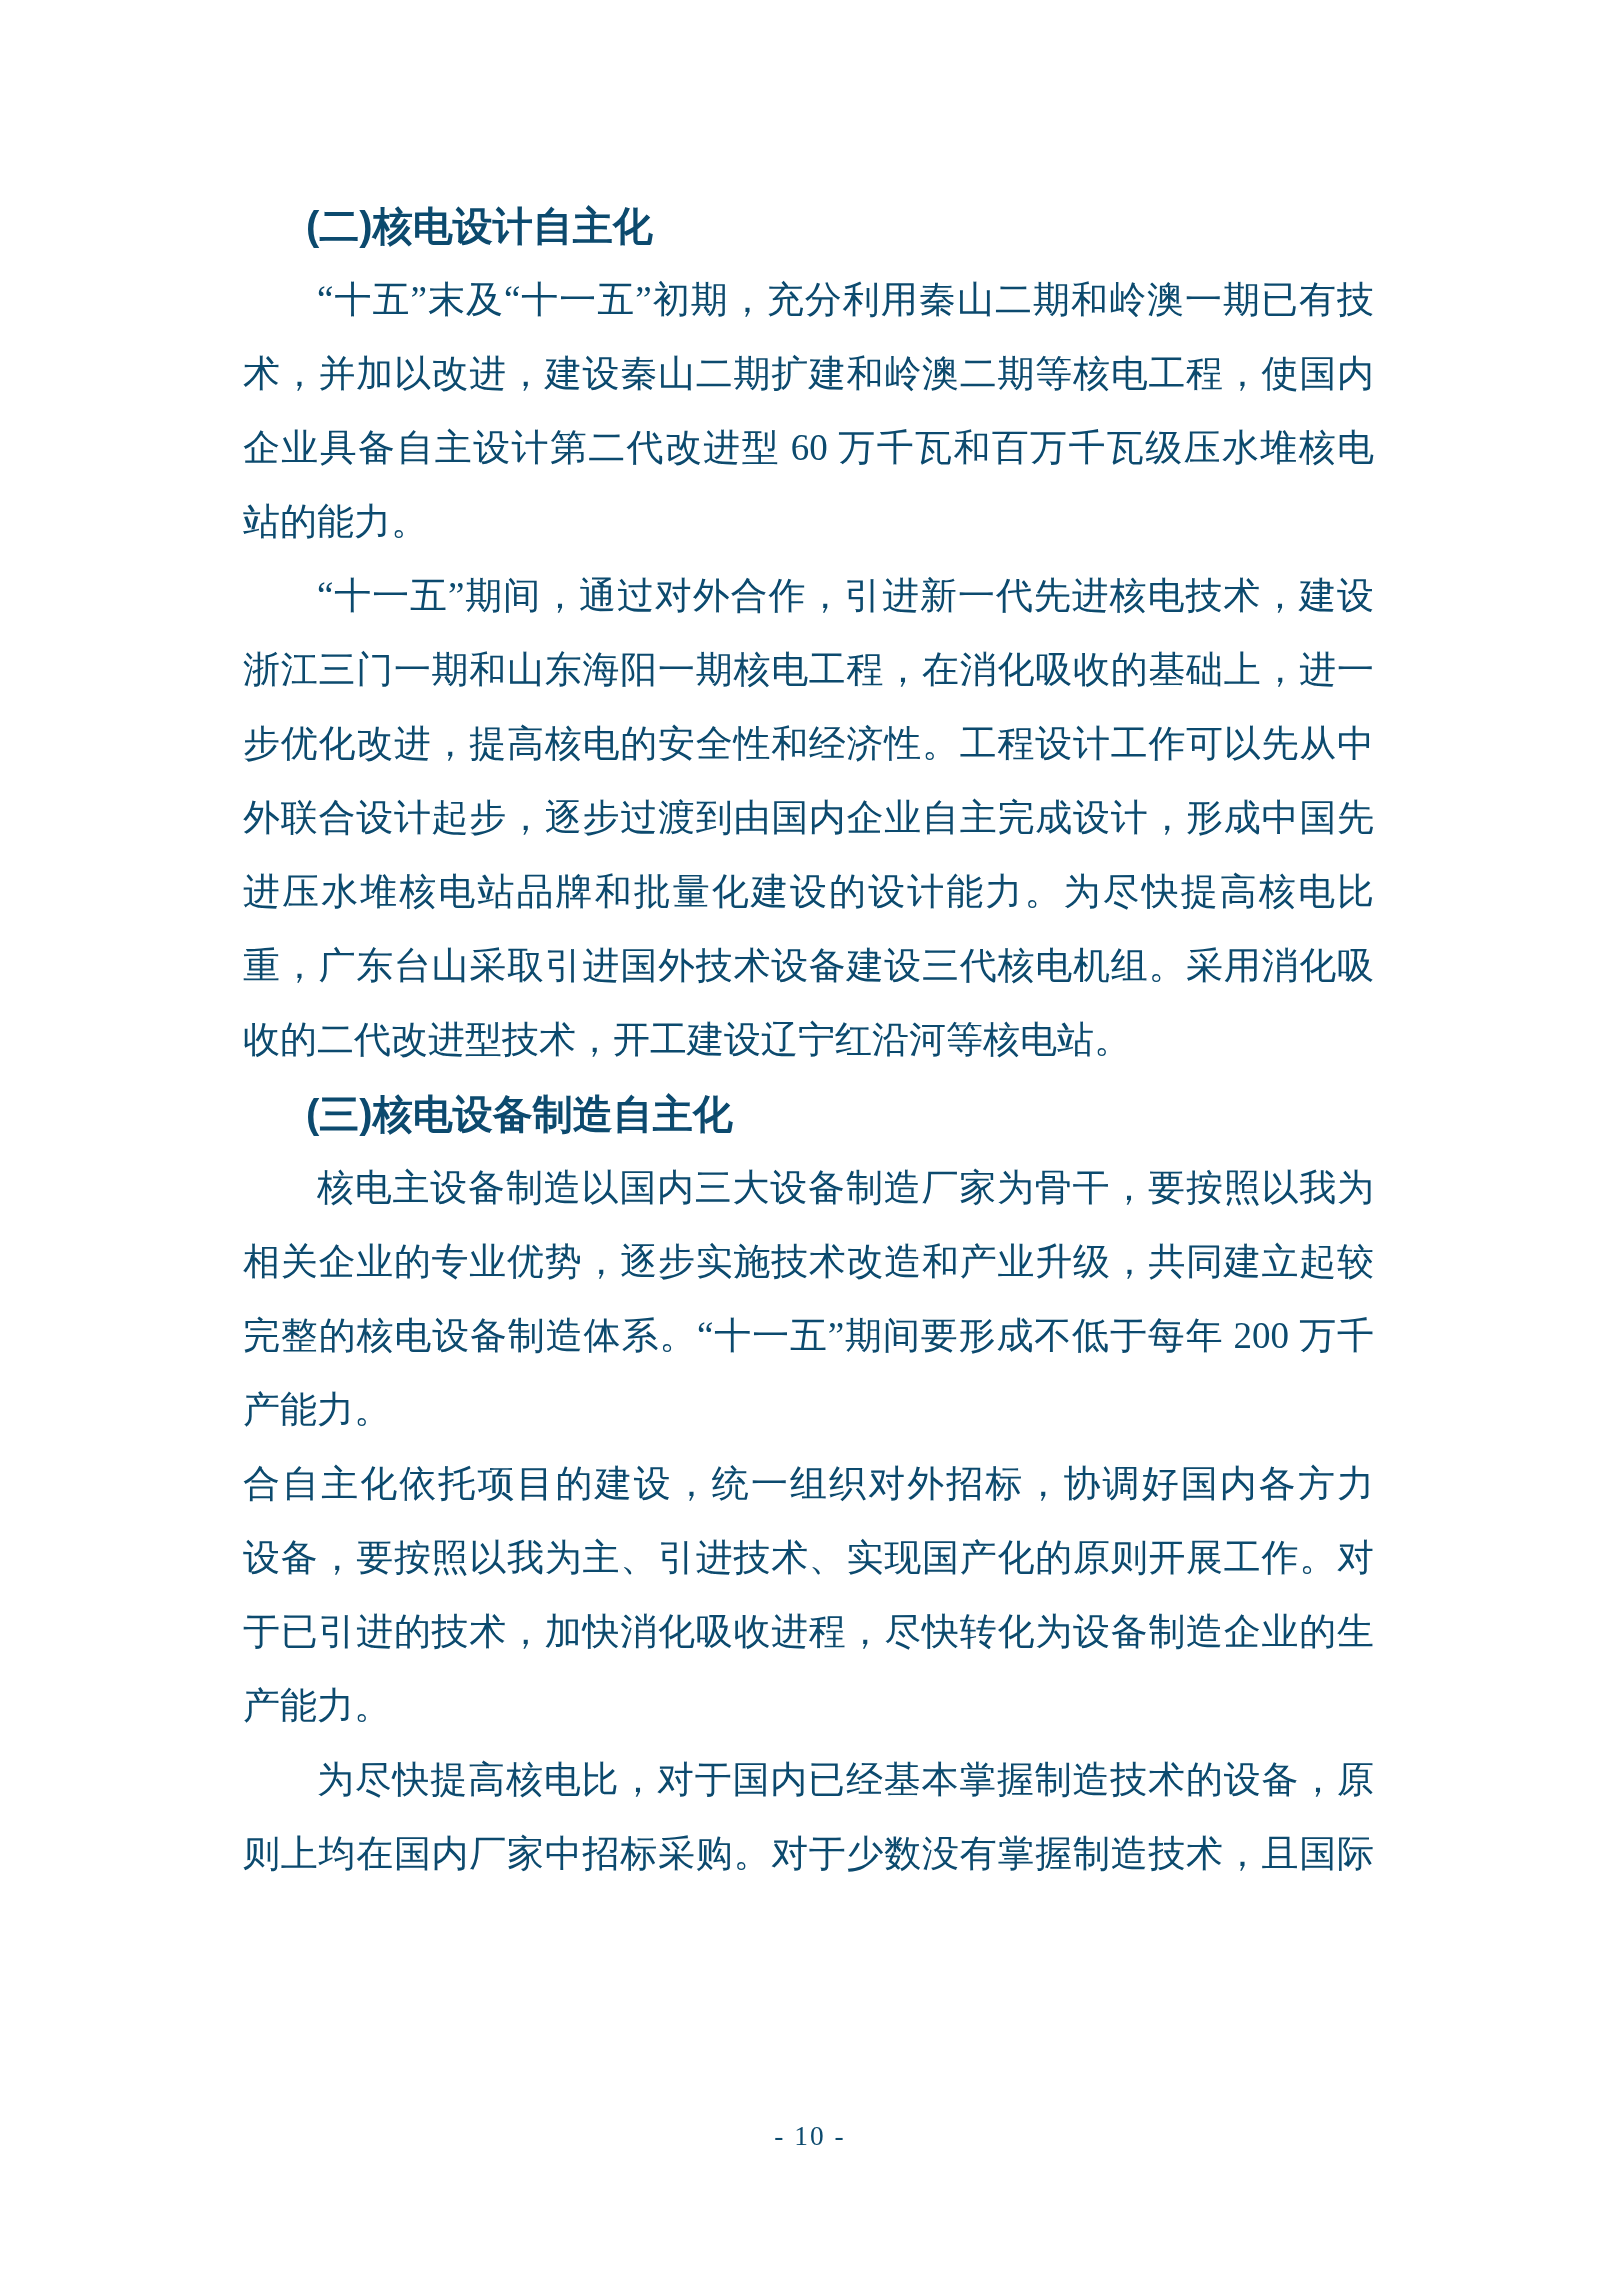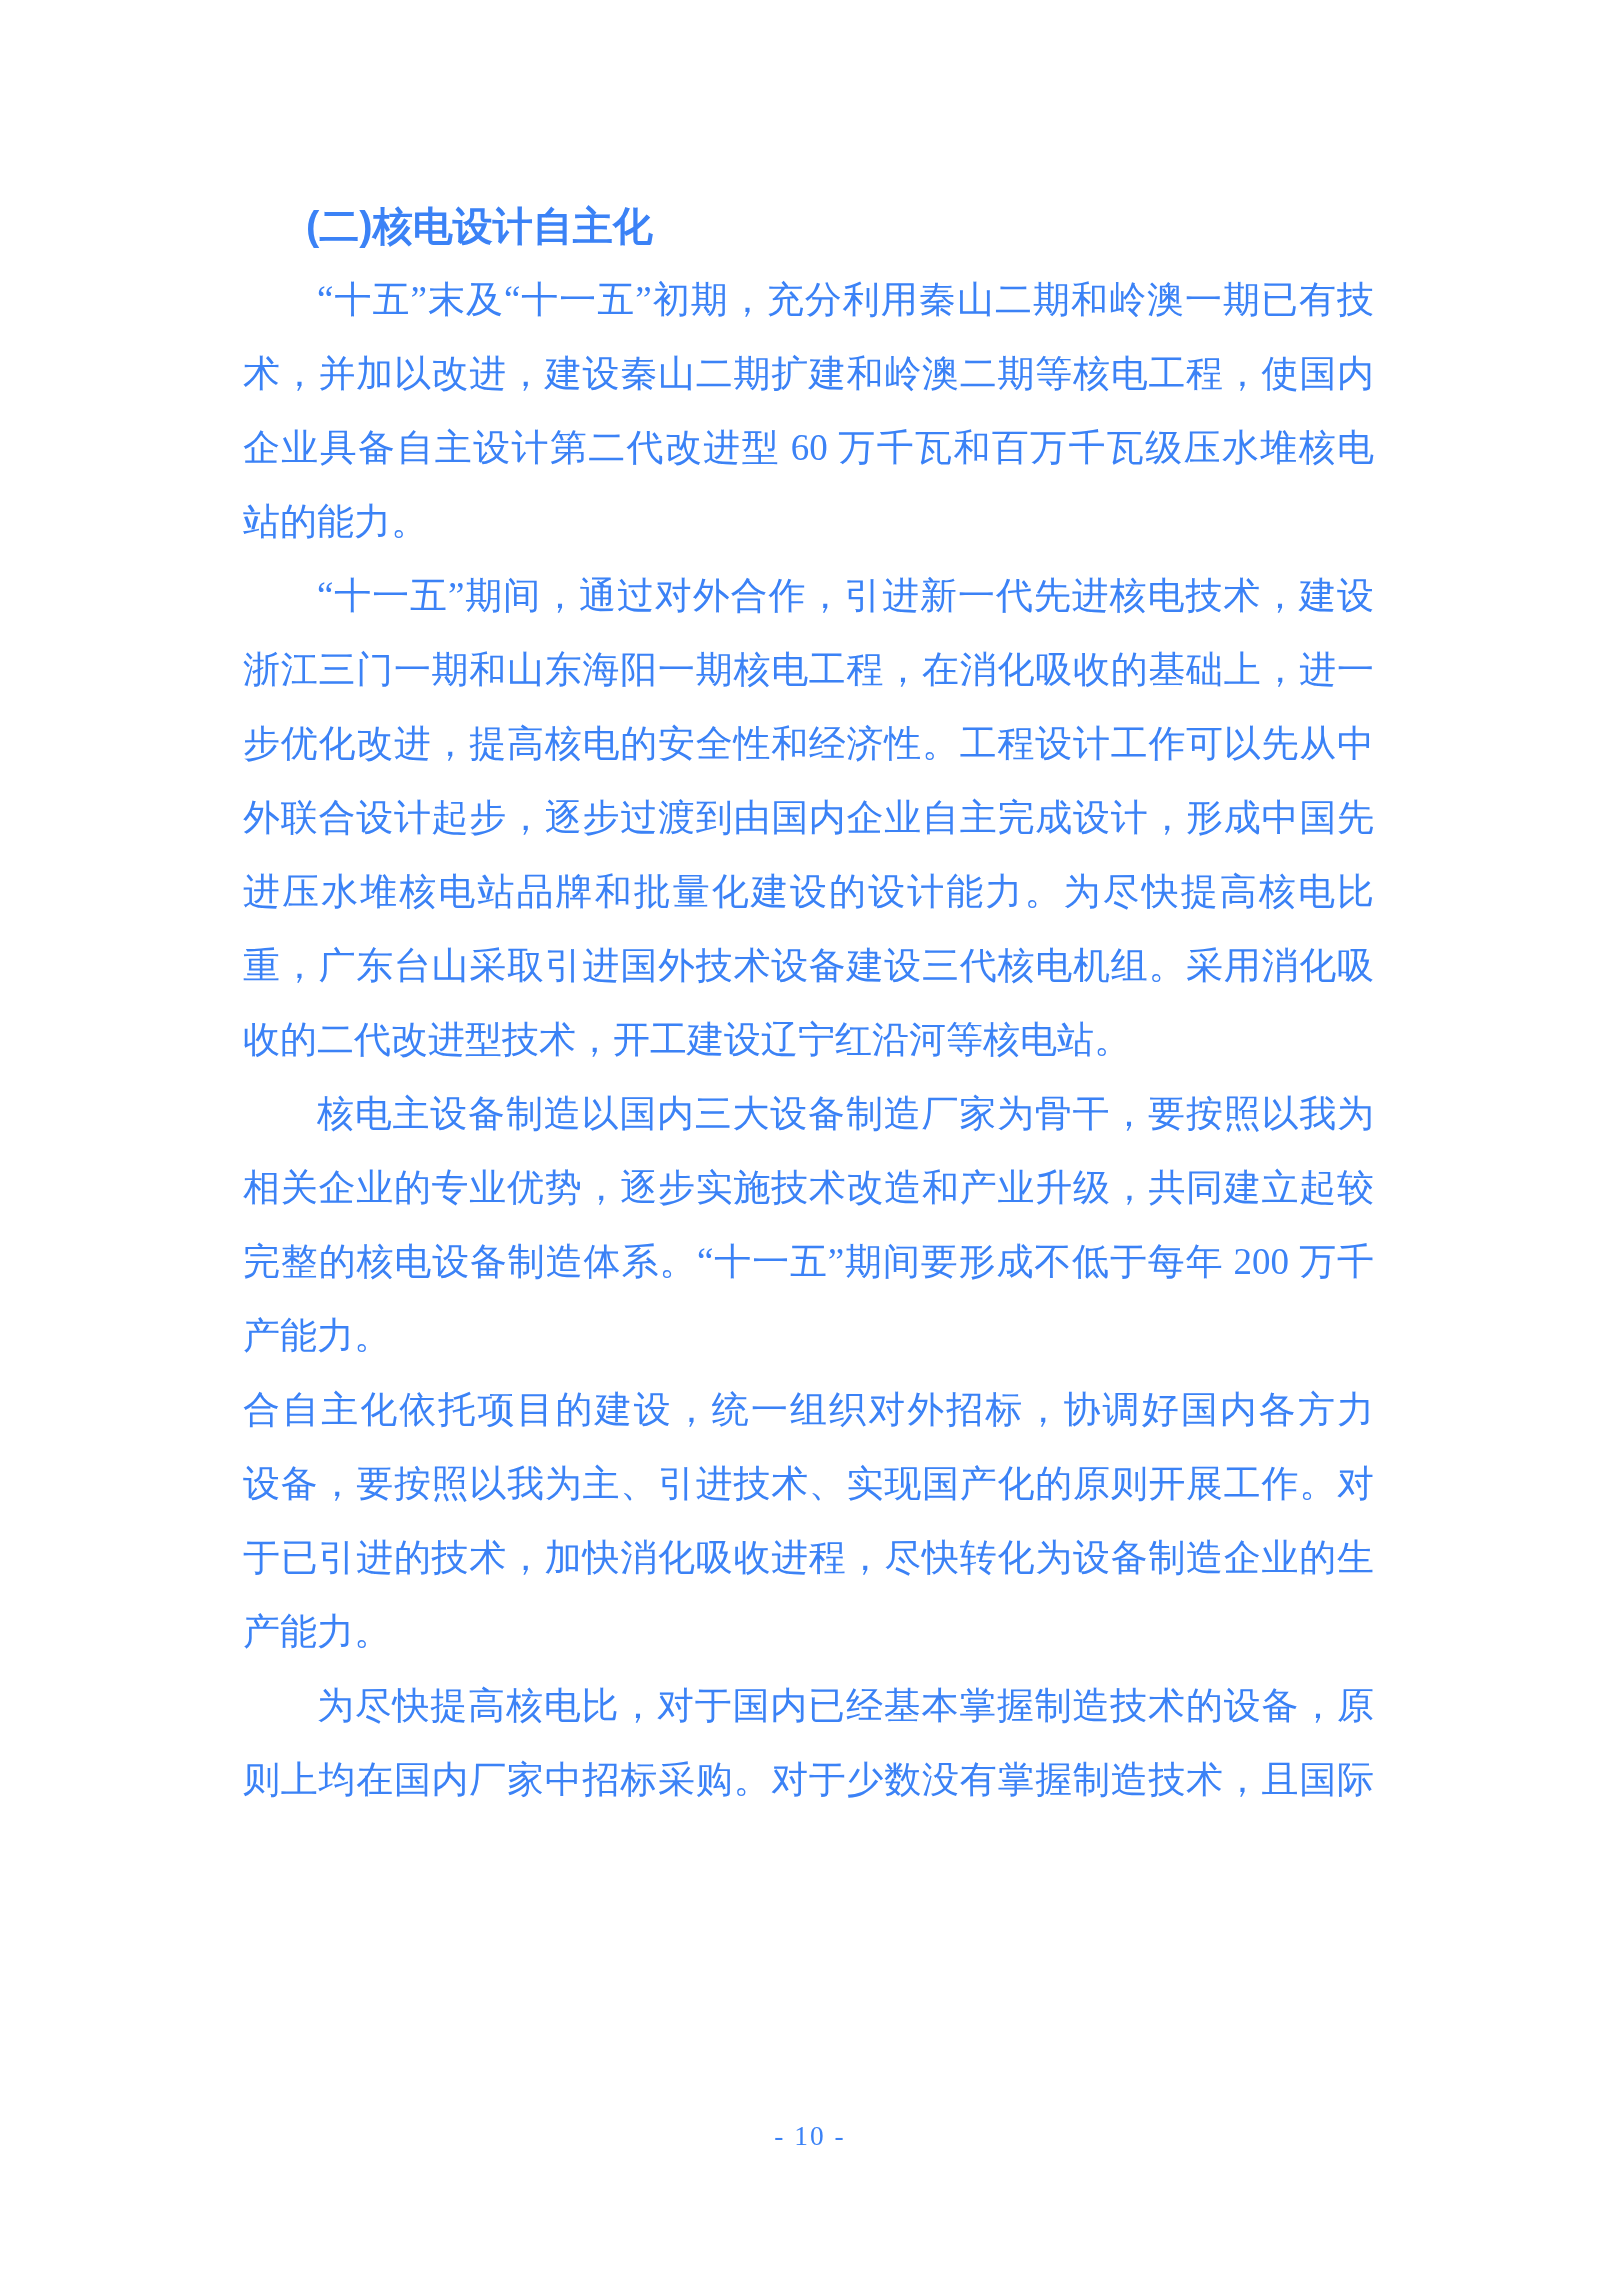--- a/index.html
+++ b/index.html
@@ -5,21 +5,21 @@
   html, body {
     margin: 0;
     padding: 0;
     background: #ffffff;
   }
   .page {
     position: relative;
     width: 1620px;
     height: 2293px;
     background: #ffffff;
-    color: #3b82f6;
+    color: #0c4a6e;
     font-family: "Liberation Serif", "DejaVu Serif", serif;
     overflow: hidden;
   }
   .content {
     position: absolute;
     left: 243px;
     top: 189px;
     width: 1131px;
   }
   .line {
@@ -76,20 +76,21 @@
     <div>
       <div class="line just indent">“十一五”期间，通过对外合作，引进新一代先进核电技术，建设</div>
       <div class="line just">浙江三门一期和山东海阳一期核电工程，在消化吸收的基础上，进一</div>
       <div class="line just">步优化改进，提高核电的安全性和经济性。工程设计工作可以先从中</div>
       <div class="line just">外联合设计起步，逐步过渡到由国内企业自主完成设计，形成中国先</div>
       <div class="line just">进压水堆核电站品牌和批量化建设的设计能力。为尽快提高核电比</div>
       <div class="line just">重，广东台山采取引进国外技术设备建设三代核电机组。采用消化吸</div>
       <div class="line plain">收的二代改进型技术，开工建设辽宁红沿河等核电站。</div>
     </div>
 
+    <div class="line heading">(三)核电设备制造自主化</div>
 
     <div>
       <div class="line just indent">核电主设备制造以国内三大设备制造厂家为骨干，要按照以我为主</div>
       <div class="line just">相关企业的专业优势，逐步实施技术改造和产业升级，共同建立起较</div>
       <div class="line just">完整的核电设备制造体系。“十一五”期间要形成不低于每年 200 万千</div>
       <div class="line plain">产能力。</div>
     </div>
 
     <div>
       <div class="line just">合自主化依托项目的建设，统一组织对外招标，协调好国内各方力量，</div>

